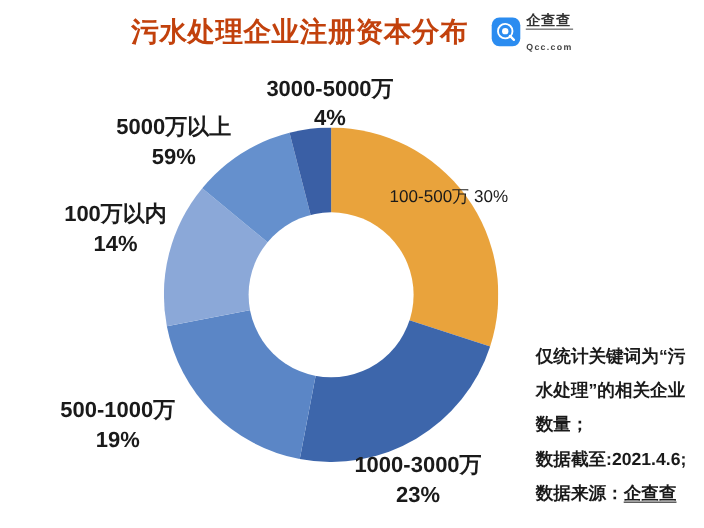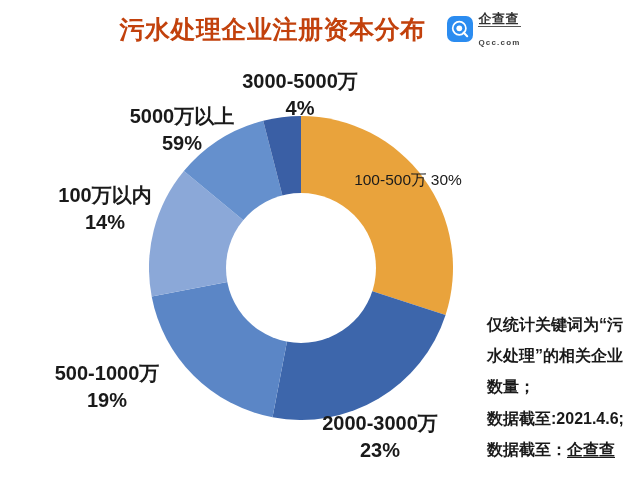--- a/index.html
+++ b/index.html
@@ -92,21 +92,21 @@
     font-size: 20px;
     font-weight: bold;
     color: #1a1a1a;
     text-align: center;
     line-height: 1.35;
     white-space: nowrap;
   }
   .slice-label .pct { display: block; }
 
   #label-3000-5000 { left: 231px; top: 68px; width: 138px; }
-  #label-5000-up   { left: 120px; top: 103px; width: 124px; }
+  #label-5000-up   { left: 96px; top: 103px; width: 124px; }
   #label-100-in    { left: 44px;  top: 182px; width: 122px; }
   #label-500-1000  { left: 34px;  top: 360px; width: 146px; }
   #label-1000-3000 { left: 300px; top: 410px; width: 160px; }
 
   #label-100-500 {
     position: absolute;
     left: 348px;
     top: 170px;
     width: 120px;
     font-size: 15.5px;
@@ -185,32 +185,32 @@
     <span>100万以内</span>
     <span class="pct">14%</span>
   </div>
 
   <div class="slice-label" id="label-500-1000">
     <span>500-1000万</span>
     <span class="pct">19%</span>
   </div>
 
   <div class="slice-label" id="label-1000-3000">
-    <span>2000-3000万</span>
+    <span>1000-3000万</span>
     <span class="pct">23%</span>
   </div>
 
   <div id="label-100-500">
     <span>100-500万</span>
     <span class="pct">30%</span>
   </div>
 
   <div id="footnote">
     <div>仅统计关键词为“污</div>
     <div>水处理”的相关企业</div>
     <div>数量；</div>
     <div>数据截至:2021.4.6;</div>
     <div>
-      <span>数据截至：</span><span class="src-link">企查查</span>
+      <span>数据来源：</span><span class="src-link">企查查</span>
     </div>
   </div>
 
 </div>
 
 </body></html>

